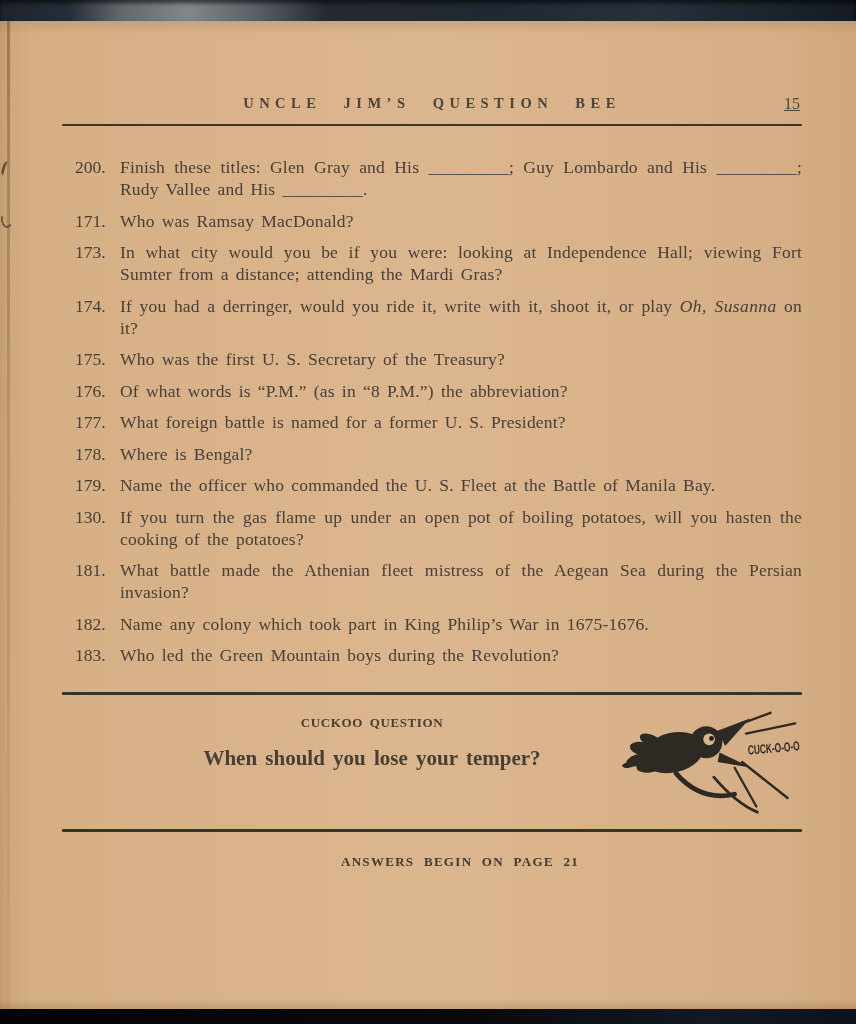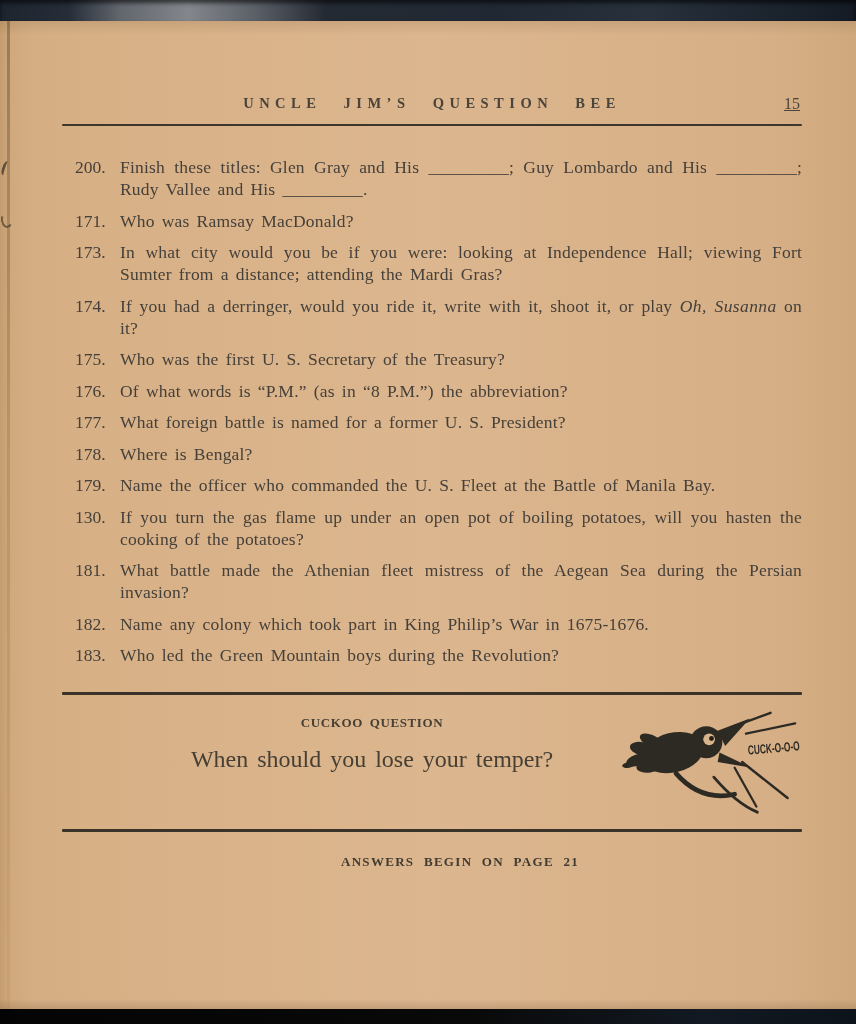--- a/index.html
+++ b/index.html
@@ -43,21 +43,21 @@
   ol.questions{list-style:none;margin:30px 0 0 13px;padding:0;}
   ol.questions li{display:flex;margin-bottom:9.5px;font-size:17.5px;line-height:22px;}
   .qnum{flex:0 0 45px;}
   .qtext{flex:1;text-align:justify;letter-spacing:.2px;word-spacing:2.5px;}
   .qtext i{letter-spacing:.4px;}
 
   section.cuckoo{position:relative;min-height:134px;}
   .cuckoo-text{width:620px;padding-top:20px;text-align:center;}
   .cuckoo-text h2{margin:0;font-size:13px;font-weight:bold;letter-spacing:.6px;
     word-spacing:3px;color:#453f35;}
-  .cuckoo-text p{margin:15px 0 0 0;font-size:24px;word-spacing:3px;color:#453f35;}
+  .cuckoo-text p{margin:15px 0 0 0;font-size:21px;word-spacing:3px;color:#453f35;font-weight:bold;}
   .bird{position:absolute;right:0;top:16px;width:182px;height:104px;}
 
   .rule-bottom{margin-top:0;}
   .footer{margin-top:22px;text-align:center;transform:translateX(28px);
     font-size:13px;font-weight:bold;letter-spacing:1.3px;word-spacing:5px;color:#413b31;}
 </style>
 </head>
 <body>
 
 <div class="scan">

